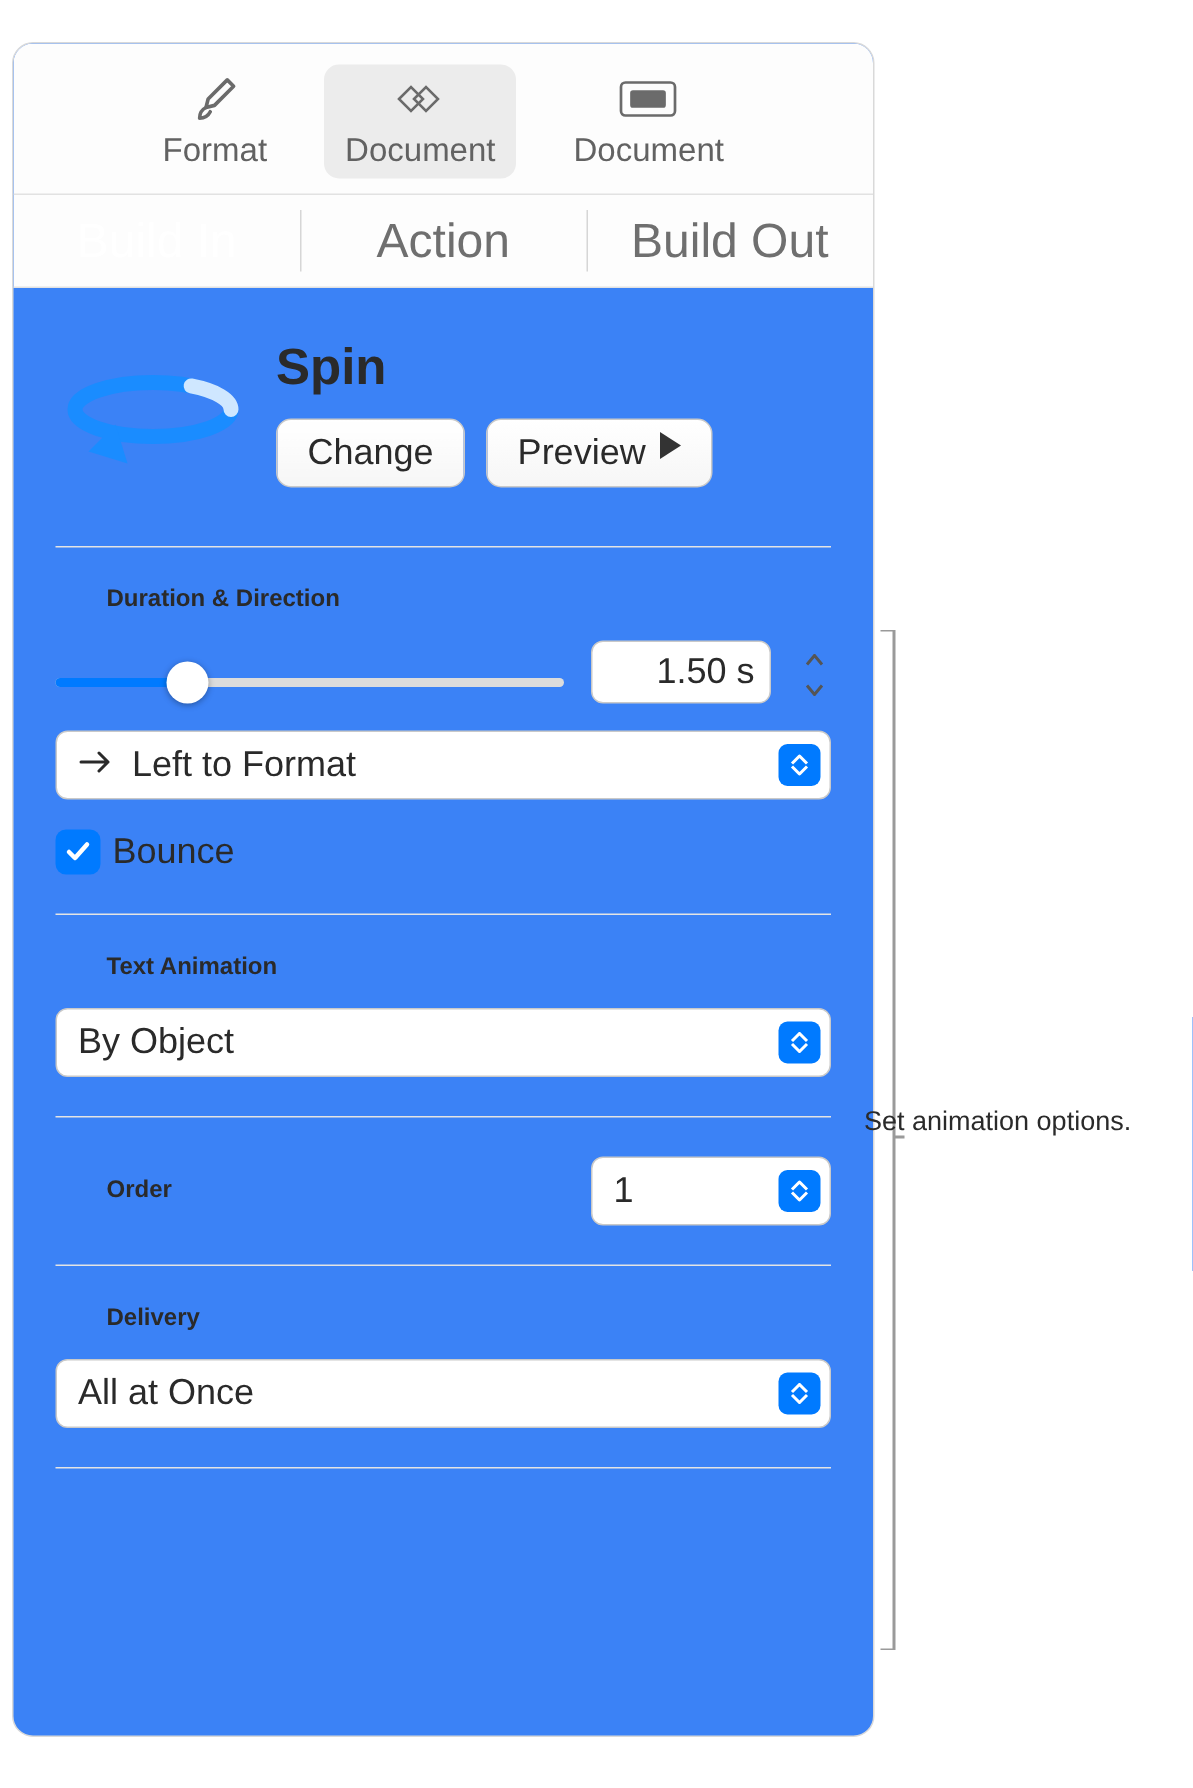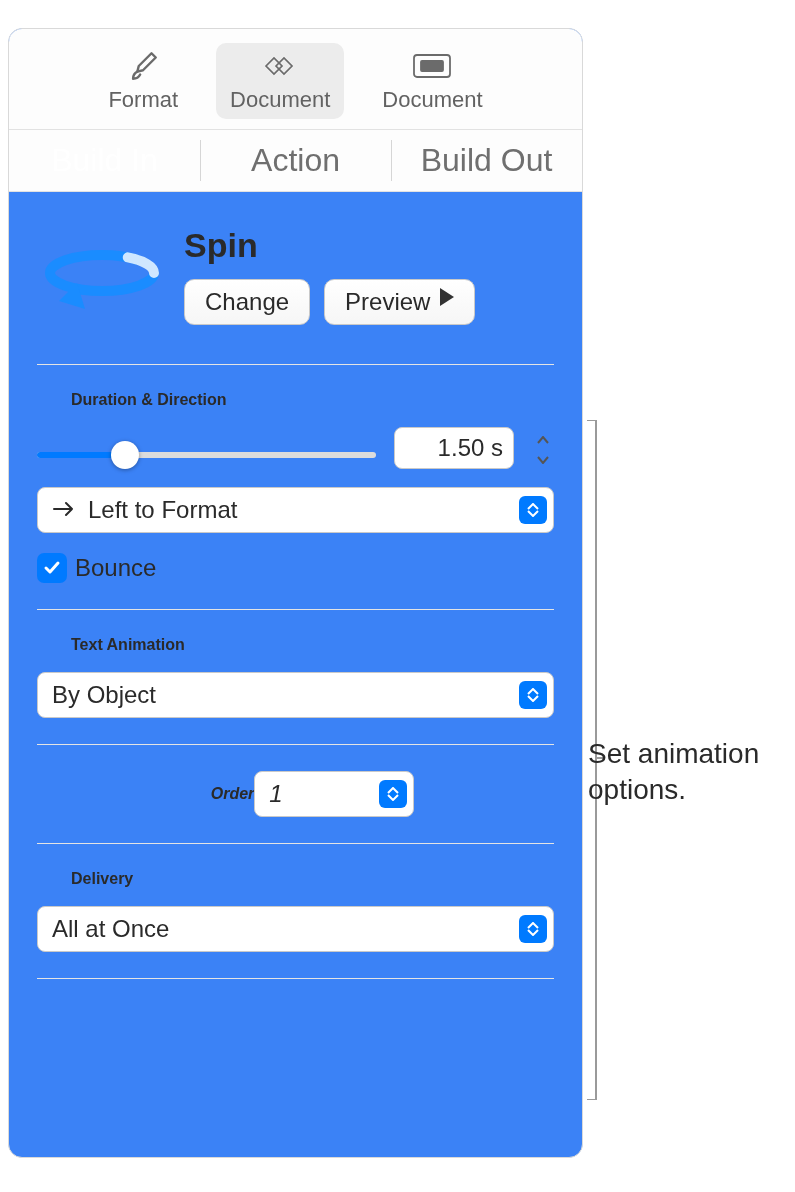--- a/index.html
+++ b/index.html
@@ -126,26 +126,26 @@
     width:28px; height:28px; background:#007aff; border-radius:6px;
     display:flex; flex-direction:column; align-items:center; justify-content:center;
     color:#fff;
   }
   .sa { line-height:0; }
   .checkbox-row { display:flex; align-items:center; gap:8px; margin-top:20px;}
   .checkbox {
     width:30px; height:30px; border-radius:7px; background:#007aff;
     display:flex; align-items:center; justify-content:center; color:#fff;
   }
-  .row-between { display:flex; align-items:center; justify-content:center;font-style:italic;}
+  .row-between { display:flex; align-items:center; justify-content:space-between;}
   .order-select { width:160px; }
   .callout {
     position:absolute;
-    left:588px; top:736px;
-    font-size:28px; color:#2a2a2a; line-height:1.3;
+    left:576px; top:736px;
+    font-size:18px; color:#2a2a2a; line-height:1.3;
   }
   .bracket {
     position:absolute;
     left:586px; top:420px;
     width:18px; height:680px;
   }
   .play-triangle { width:0; height:0; border-left:14px solid #333; border-top:9px solid transparent; border-bottom:9px solid transparent;}
 </style>
 </head>
 <body>

